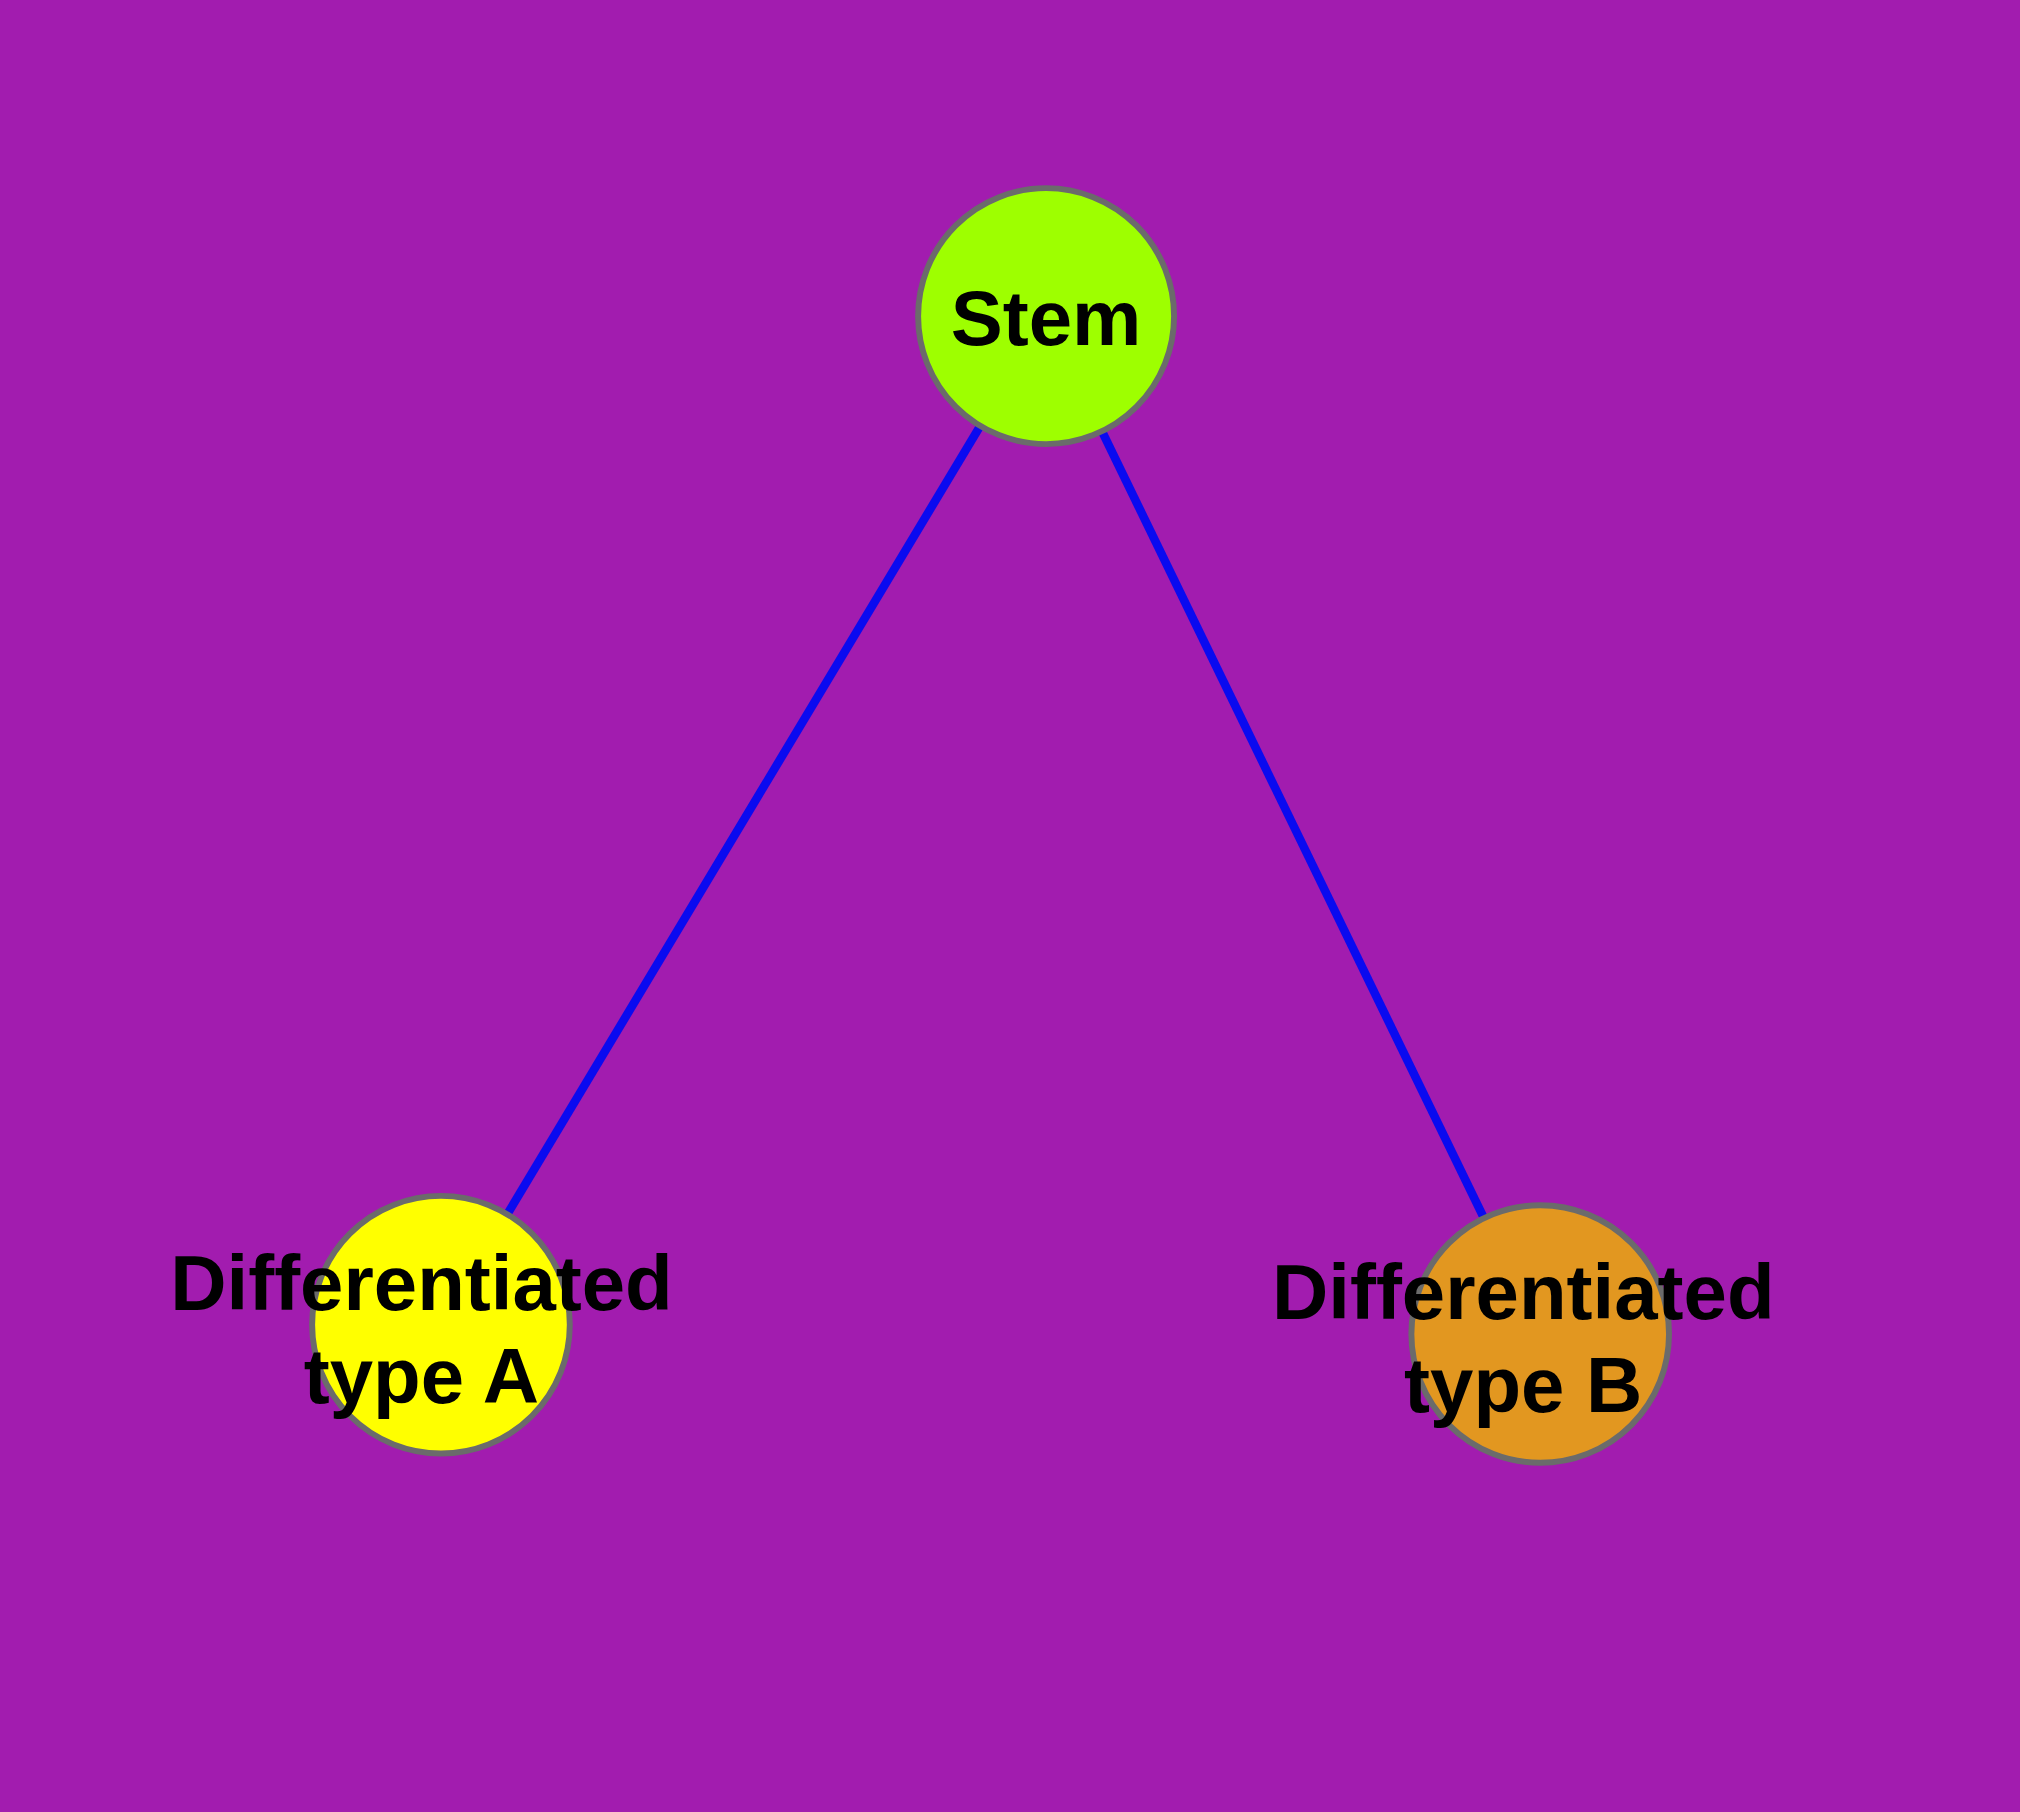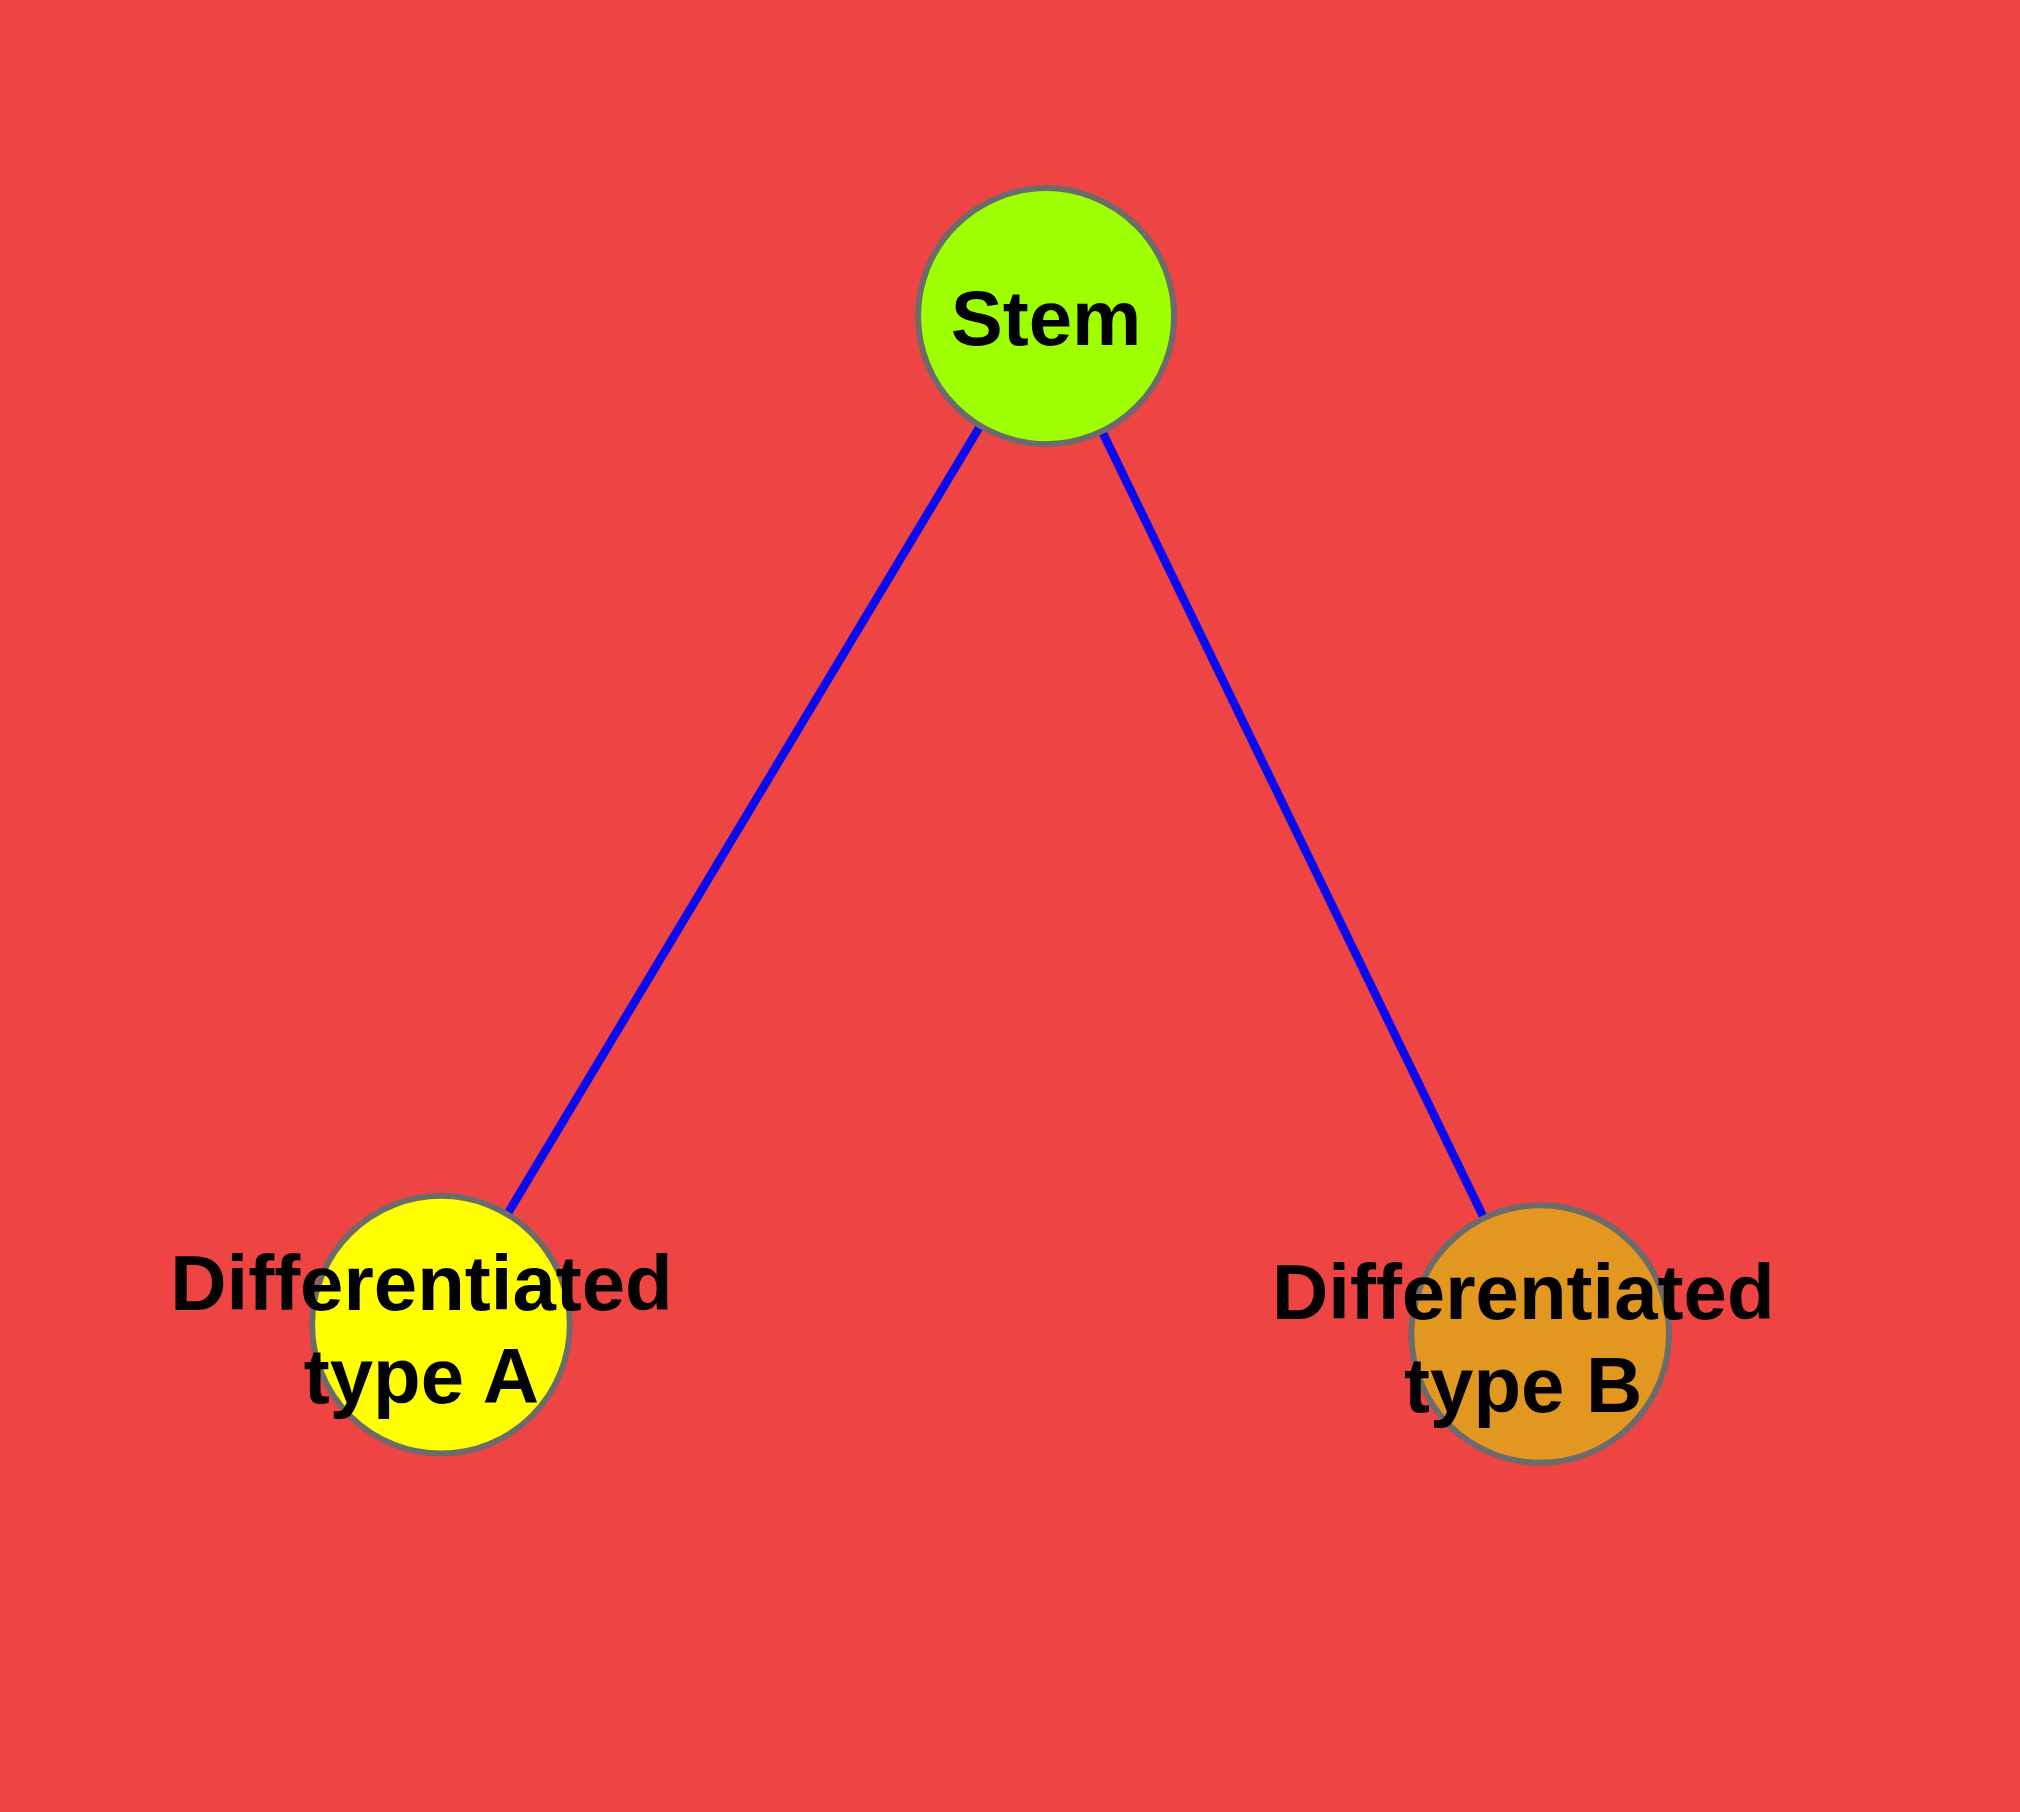--- a/index.html
+++ b/index.html
@@ -5,21 +5,21 @@
 <style>
   html, body {
     margin: 0;
     padding: 0;
     background: #ccccf9;
   }
   #canvas {
     position: relative;
     width: 2021px;
     height: 1812px;
-    background: #ef4444;
+    background: #a21caf;
     overflow: hidden;
     font-family: "Liberation Sans", sans-serif;
   }
   #graph-svg {
     position: absolute;
     inset: 0;
     width: 2021px;
     height: 1812px;
     display: block;
   }

